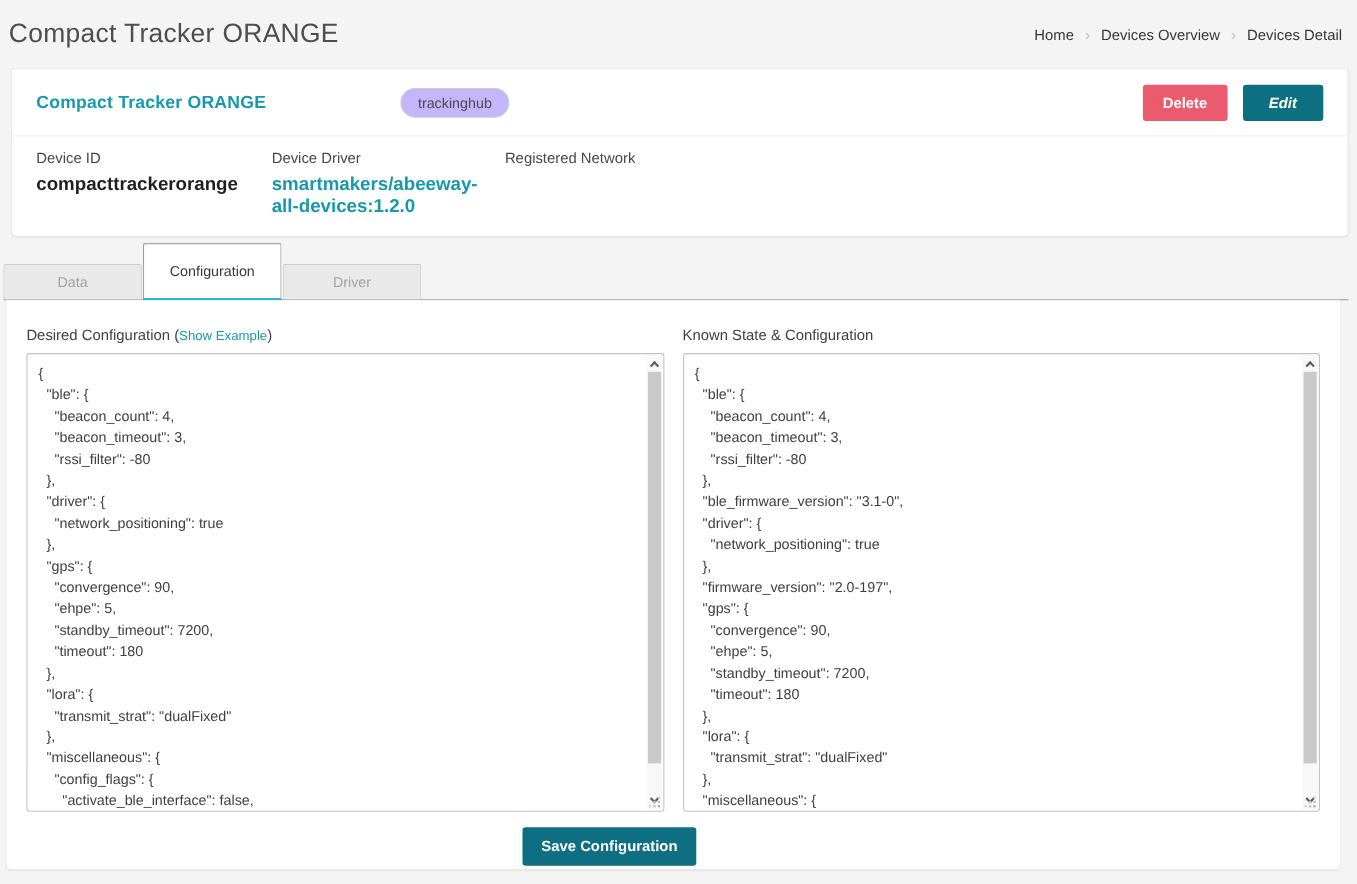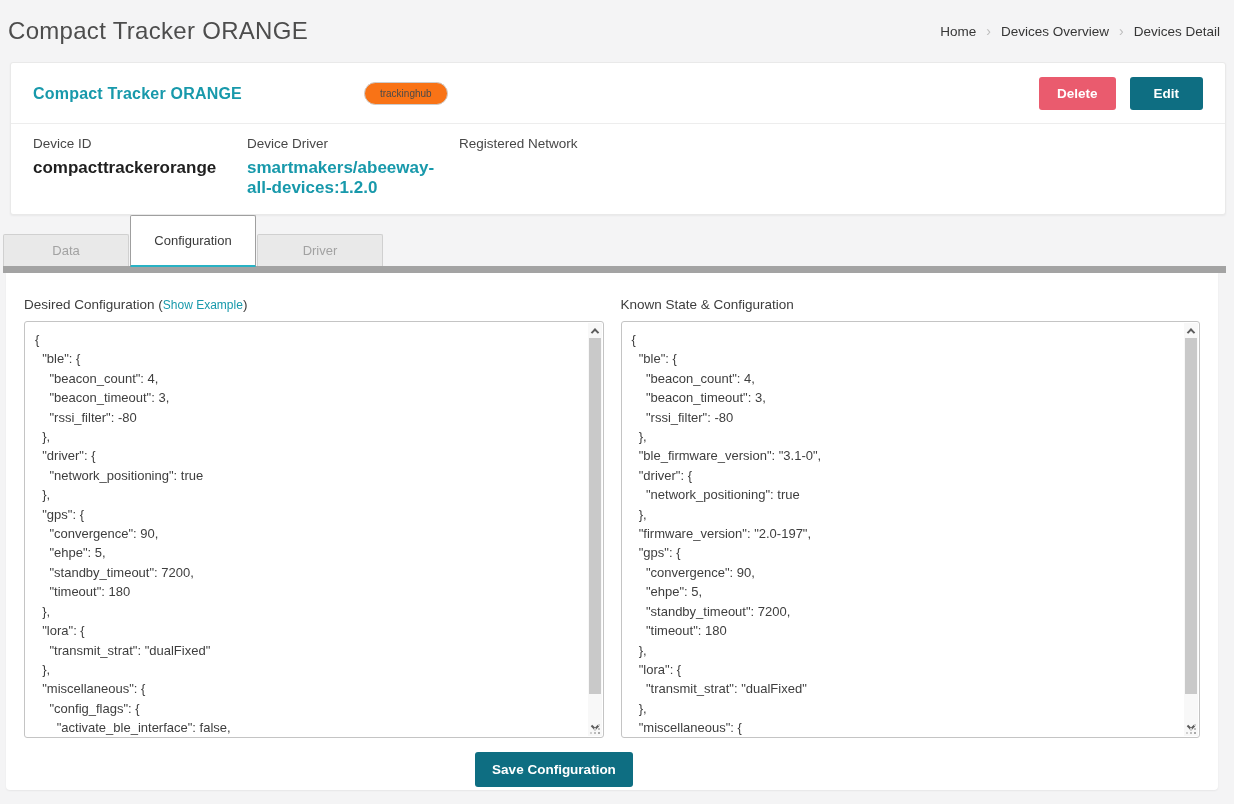--- a/index.html
+++ b/index.html
@@ -25,40 +25,40 @@
   .breadcrumb .sep{color:#bdbdbd;font-size:14px;}
   .breadcrumb .crumb{cursor:pointer;}
   
   .card{
     height:153px;margin:0 8px 0 10px;background:#fff;border:1px solid #e9e9e9;
     border-radius:3px;box-shadow:0 1px 2px rgba(0,0,0,.05);overflow:hidden;
   }
   .card-row1{display:flex;align-items:center;padding:14px 22px 13px 22px;}
   .device-title{color:var(--accent);font-size:16px;font-weight:700;letter-spacing:.2px;}
   .badge{
-    margin-left:122px;border:1px solid #ccc;border-radius:14px;background:#f97316;
-    padding:5px 15px;font-size:10px;color:#4a4a4a;
+    margin-left:122px;border:1px solid #ccc;border-radius:14px;background:#c4b5fd;
+    padding:5px 15px;font-size:13px;color:#4a4a4a;
   }
   .hdr-buttons{margin-left:auto;display:flex;gap:14px;}
   .btn{
     border:none;border-radius:3px;color:#fff;font-weight:700;font-size:13.5px;
     padding:9px 18px;cursor:pointer;font-family:inherit;
   }
   .btn-delete{background:var(--delete);}
-  .btn-edit{background:var(--btn-teal);padding:9px 24px;}
+  .btn-edit{background:var(--btn-teal);padding:9px 24px;font-style:italic;}
   .card-divider{border:none;border-top:1px solid #ededed;}
   .card-row2{display:flex;padding:12px 22px 0 22px;gap:12px;}
   .field{width:202px;}
   .field.f2{width:200px;}
   .field-label{font-size:13.5px;color:#474747;}
   .field-value{font-size:17px;font-weight:700;color:#1f1f1f;margin-top:7px;line-height:20px;}
   .field-value.link{color:var(--accent);max-width:168px;cursor:pointer;}
   
   .tabs-wrap{margin:22px 8px 0 3px;}
-  .tabs{display:flex;align-items:flex-end;height:36px;border-bottom:7px solid #a3a3a3;}
+  .tabs{display:flex;align-items:flex-end;height:36px;border-bottom:1px solid #a3a3a3;}
   .tab{
     width:126px;height:32px;display:flex;align-items:center;justify-content:center;
     background:#e9e9e9;border:1px solid #d0d0d0;border-bottom:none;border-radius:2px 2px 0 0;
     font-size:13px;color:#a2a2a2;cursor:pointer;margin-right:1px;
   }
   .tab.active{
     height:52px;background:#fff;border:1px solid #9f9f9f;border-bottom:2px solid var(--tab-border);
     margin-bottom:-1px;color:#3a3a3a;z-index:2;
   }
   

